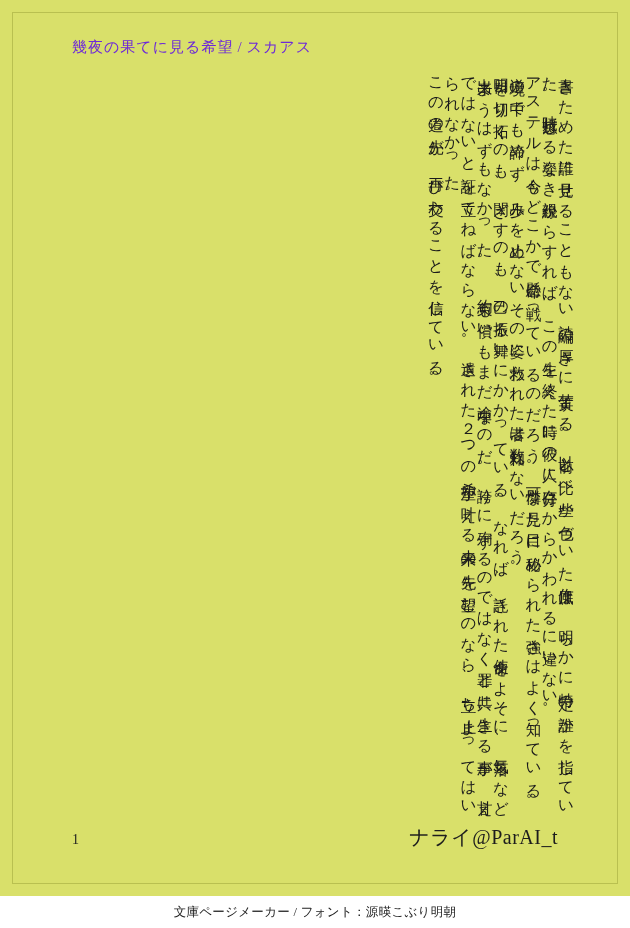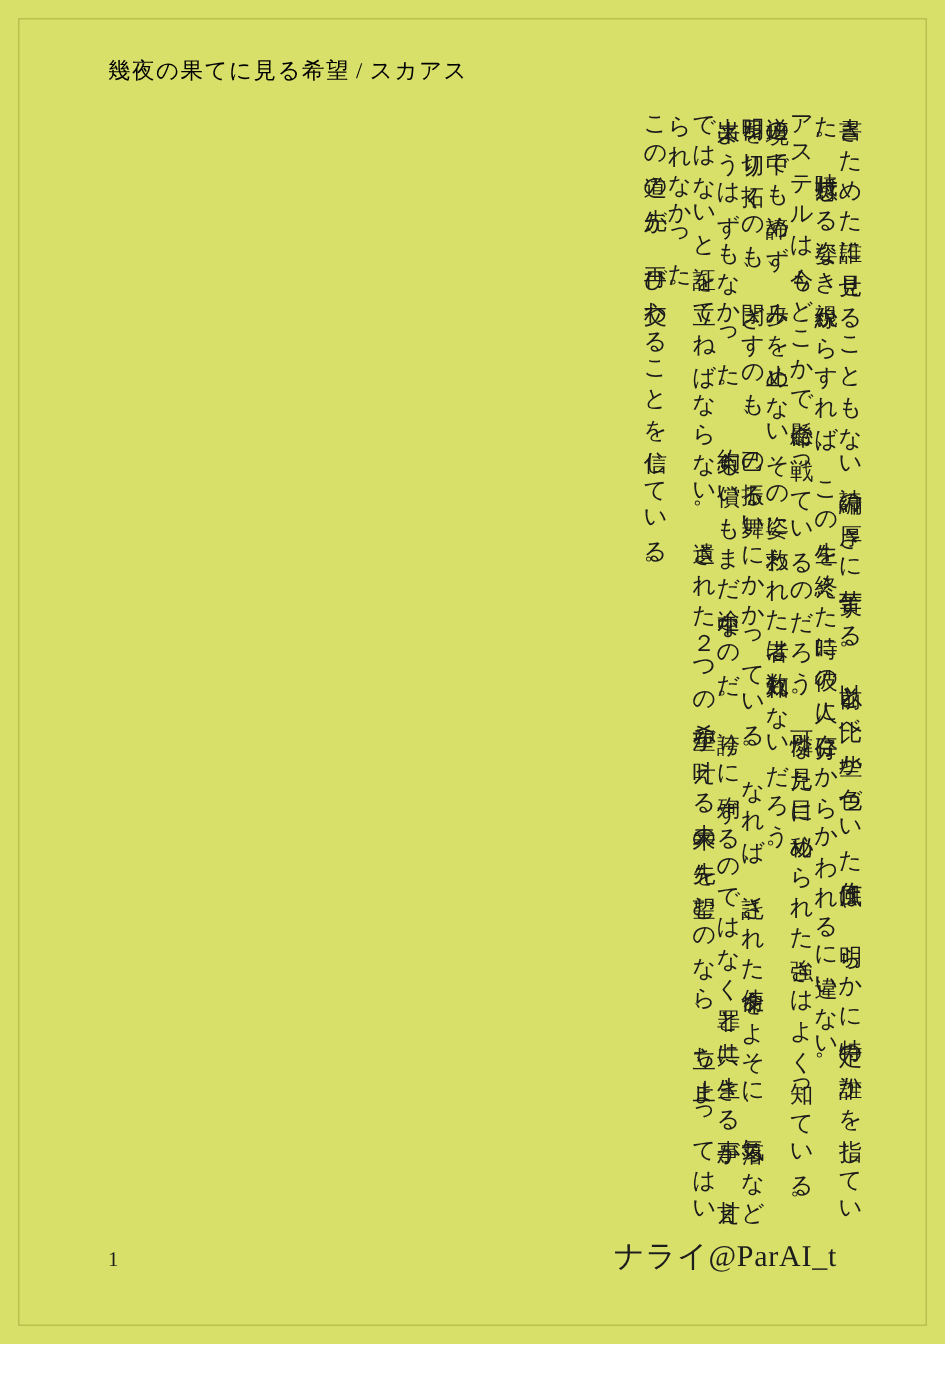--- a/index.html
+++ b/index.html
@@ -40,21 +40,21 @@
   }
   .header {
     position: absolute;
     top: 38px;
     left: 0;
     width: 630px;
     text-align: left;
     padding-left: 72px;
     box-sizing: border-box;
     font-size: 15px;
-    color: #000000;
+    color: #6d28d9;
     letter-spacing: 1px;
     white-space: nowrap;
   }
   .header .sep {
     display: inline-block;
     padding: 0 4px;
   }
   .body-area {
     position: absolute;
     top: 66px;
@@ -136,14 +136,17 @@
       <div class="vcol">明日を切り拓くのも、閉ざすのも、己の振る舞いにかかっている。なれば、託された使命をよそに、気落ちなど出来ようはずもなかった。　約束も償いもまだ途中なのだ。誇りに殉ずるのではなく罪と共に生きる事が、甘えではないと証を立てねばならない。遺された２つの希望が叶える未来の先を望むのなら、立ち止まってはいられなかった。</div>
       <div class="vcol w1">この道の先が、再び交わることを信じている。</div>
     </div>
 
     <div class="footer-row">
       <span class="page-num">1</span>
       <span class="author">ナライ@ParAI_t</span>
     </div>
   </div>
 
+  <div class="caption">
+    <span>文庫ページメーカー / フォント：源暎こぶり明朝</span>
+  </div>
 
 </div>
 
 </body></html>

